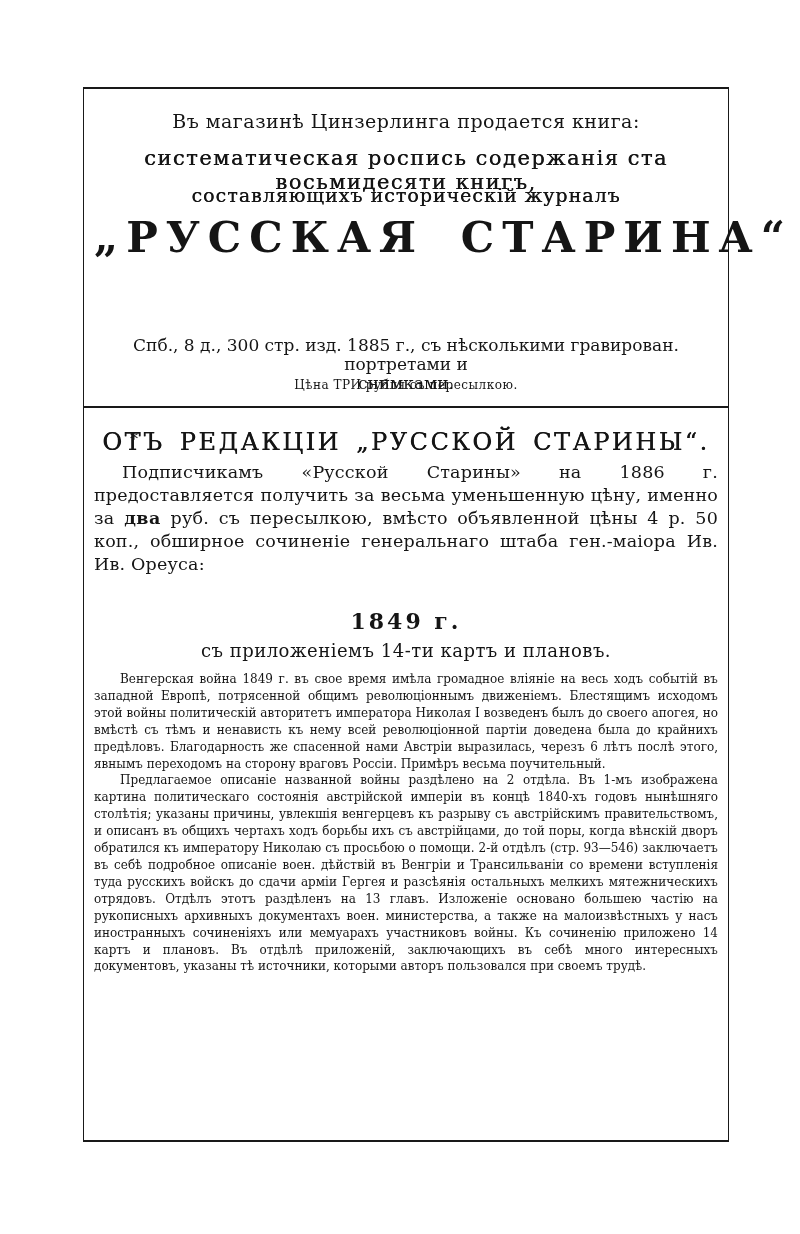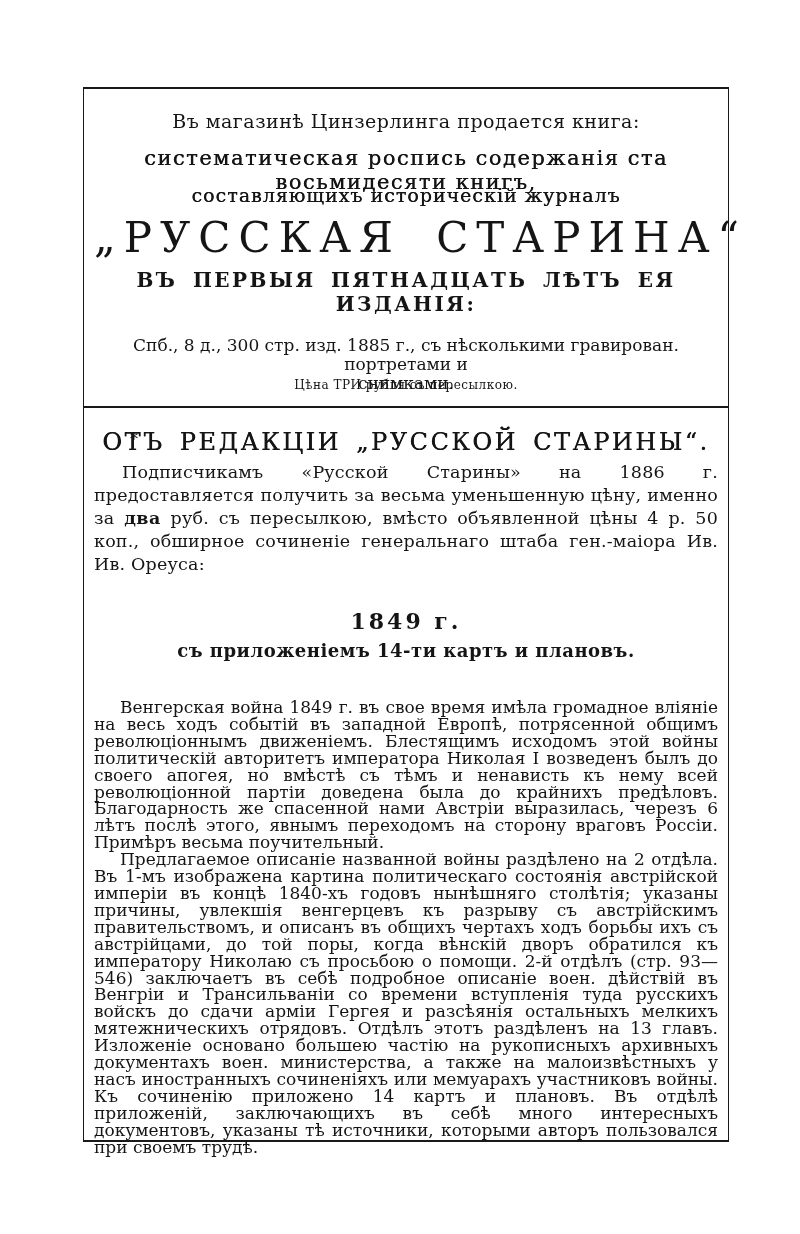--- a/index.html
+++ b/index.html
@@ -28,43 +28,43 @@
   }
   .abs { position: absolute; left: 10px; right: 10px; }
   .c { text-align: center; }
   .j { text-align: justify; }
 
   .seller-line   { top: 21px;  font-size: 19px; letter-spacing: 0.5px; }
   .series-line-1 { top: 57px;  font-size: 21px; font-weight: normal; letter-spacing: 1.5px;
                    text-shadow: 0.4px 0 0 currentColor; }
   .series-line-2 { top: 95px;  font-size: 19px; font-weight: normal; letter-spacing: 1px;
                    text-shadow: 0.3px 0 0 currentColor; }
-  .journal-title { top: 124px; font-size: 42px; font-weight: normal;
+  .journal-title { top: 124px; font-size: 42px; font-weight: bold;
                    letter-spacing: 8px; word-spacing: 14px; white-space: nowrap; }
   .journal-sub   { top: 179px; font-size: 20px; font-weight: bold; letter-spacing: 2.5px;
                    word-spacing: 6px; }
   .journal-years { top: 211px; font-size: 22px; font-weight: bold; letter-spacing: 2px; }
   .imprint       { top: 247px; font-size: 17px; line-height: 19px; }
   .price-line    { top: 289px; font-size: 12px; letter-spacing: 0.5px; }
 
   .rule { position: absolute; left: -1px; right: -1px; top: 317px;
           height: 2px; background: #191919; }
 
   .ed-heading    { top: 339px; font-size: 24px; letter-spacing: 2.5px; word-spacing: 5px;
                    text-shadow: 0.3px 0 0 currentColor; }
   .footnote-star { position: absolute; left: 46px; top: 341px; font-size: 16px; }
   .offer-para    { top: 372px; font-size: 17.5px; line-height: 23px; text-indent: 28px;
                    letter-spacing: 0.2px; }
 
   .book-title    { top: 474px; font-size: 30px; letter-spacing: 2.5px; word-spacing: 16px;
                    text-shadow: 0.3px 0 0 currentColor; white-space: nowrap; }
   .book-year     { top: 519px; font-size: 22px; font-weight: bold; letter-spacing: 3px; }
-  .book-sub      { top: 551px; font-size: 18px; font-weight: bold; letter-spacing: 0.5px; }
+  .book-sub      { top: 551px; font-size: 18px; font-weight: normal; letter-spacing: 0.5px; }
 
-  .body-text     { top: 610px; font-size: 17px; line-height: 16.9px; letter-spacing: 0; }
+  .body-text     { top: 582px; font-size: 12px; line-height: 16.9px; letter-spacing: 0; }
   .body-text p   { margin: 0; text-indent: 26px; text-align: justify; }
 
   .footer-para   { top: 972px; font-size: 19px; line-height: 23.5px; text-indent: 30px;
                    letter-spacing: 0.2px; }
   .manicule      { font-family: "DejaVu Sans", sans-serif; font-size: 20px;
                    padding-right: 10px; }
   b.inline-bold  { font-weight: bold; letter-spacing: 0.5px; }
 </style>
 </head>
 <body>
@@ -73,21 +73,20 @@
   <div class="frame">
 
     <div class="abs c seller-line">Въ магазинѣ Цинзерлинга продается книга:</div>
 
     <div class="abs c series-line-1">систематическая роспись содержанія ста восьмидесяти книгъ,</div>
 
     <div class="abs c series-line-2">составляющихъ историческій журналъ</div>
 
     <div class="abs c journal-title">„РУССКАЯ СТАРИНА“</div>
 
-    <div class="abs c journal-sub">ВЪ ПЕРВЫЯ ПЯТНАДЦАТЬ ЛѢТЪ ЕЯ ИЗДАНІЯ:</div>
 
 
     <div class="abs c imprint">
       <div>Спб., 8 д., 300 стр. изд. 1885 г., съ нѣсколькими гравирован. портретами и</div>
       <div>снимками.</div>
     </div>
 
     <div class="abs c price-line">Цѣна ТРИ рубля съ пересылкою.</div>
 
     <div class="rule"></div>

